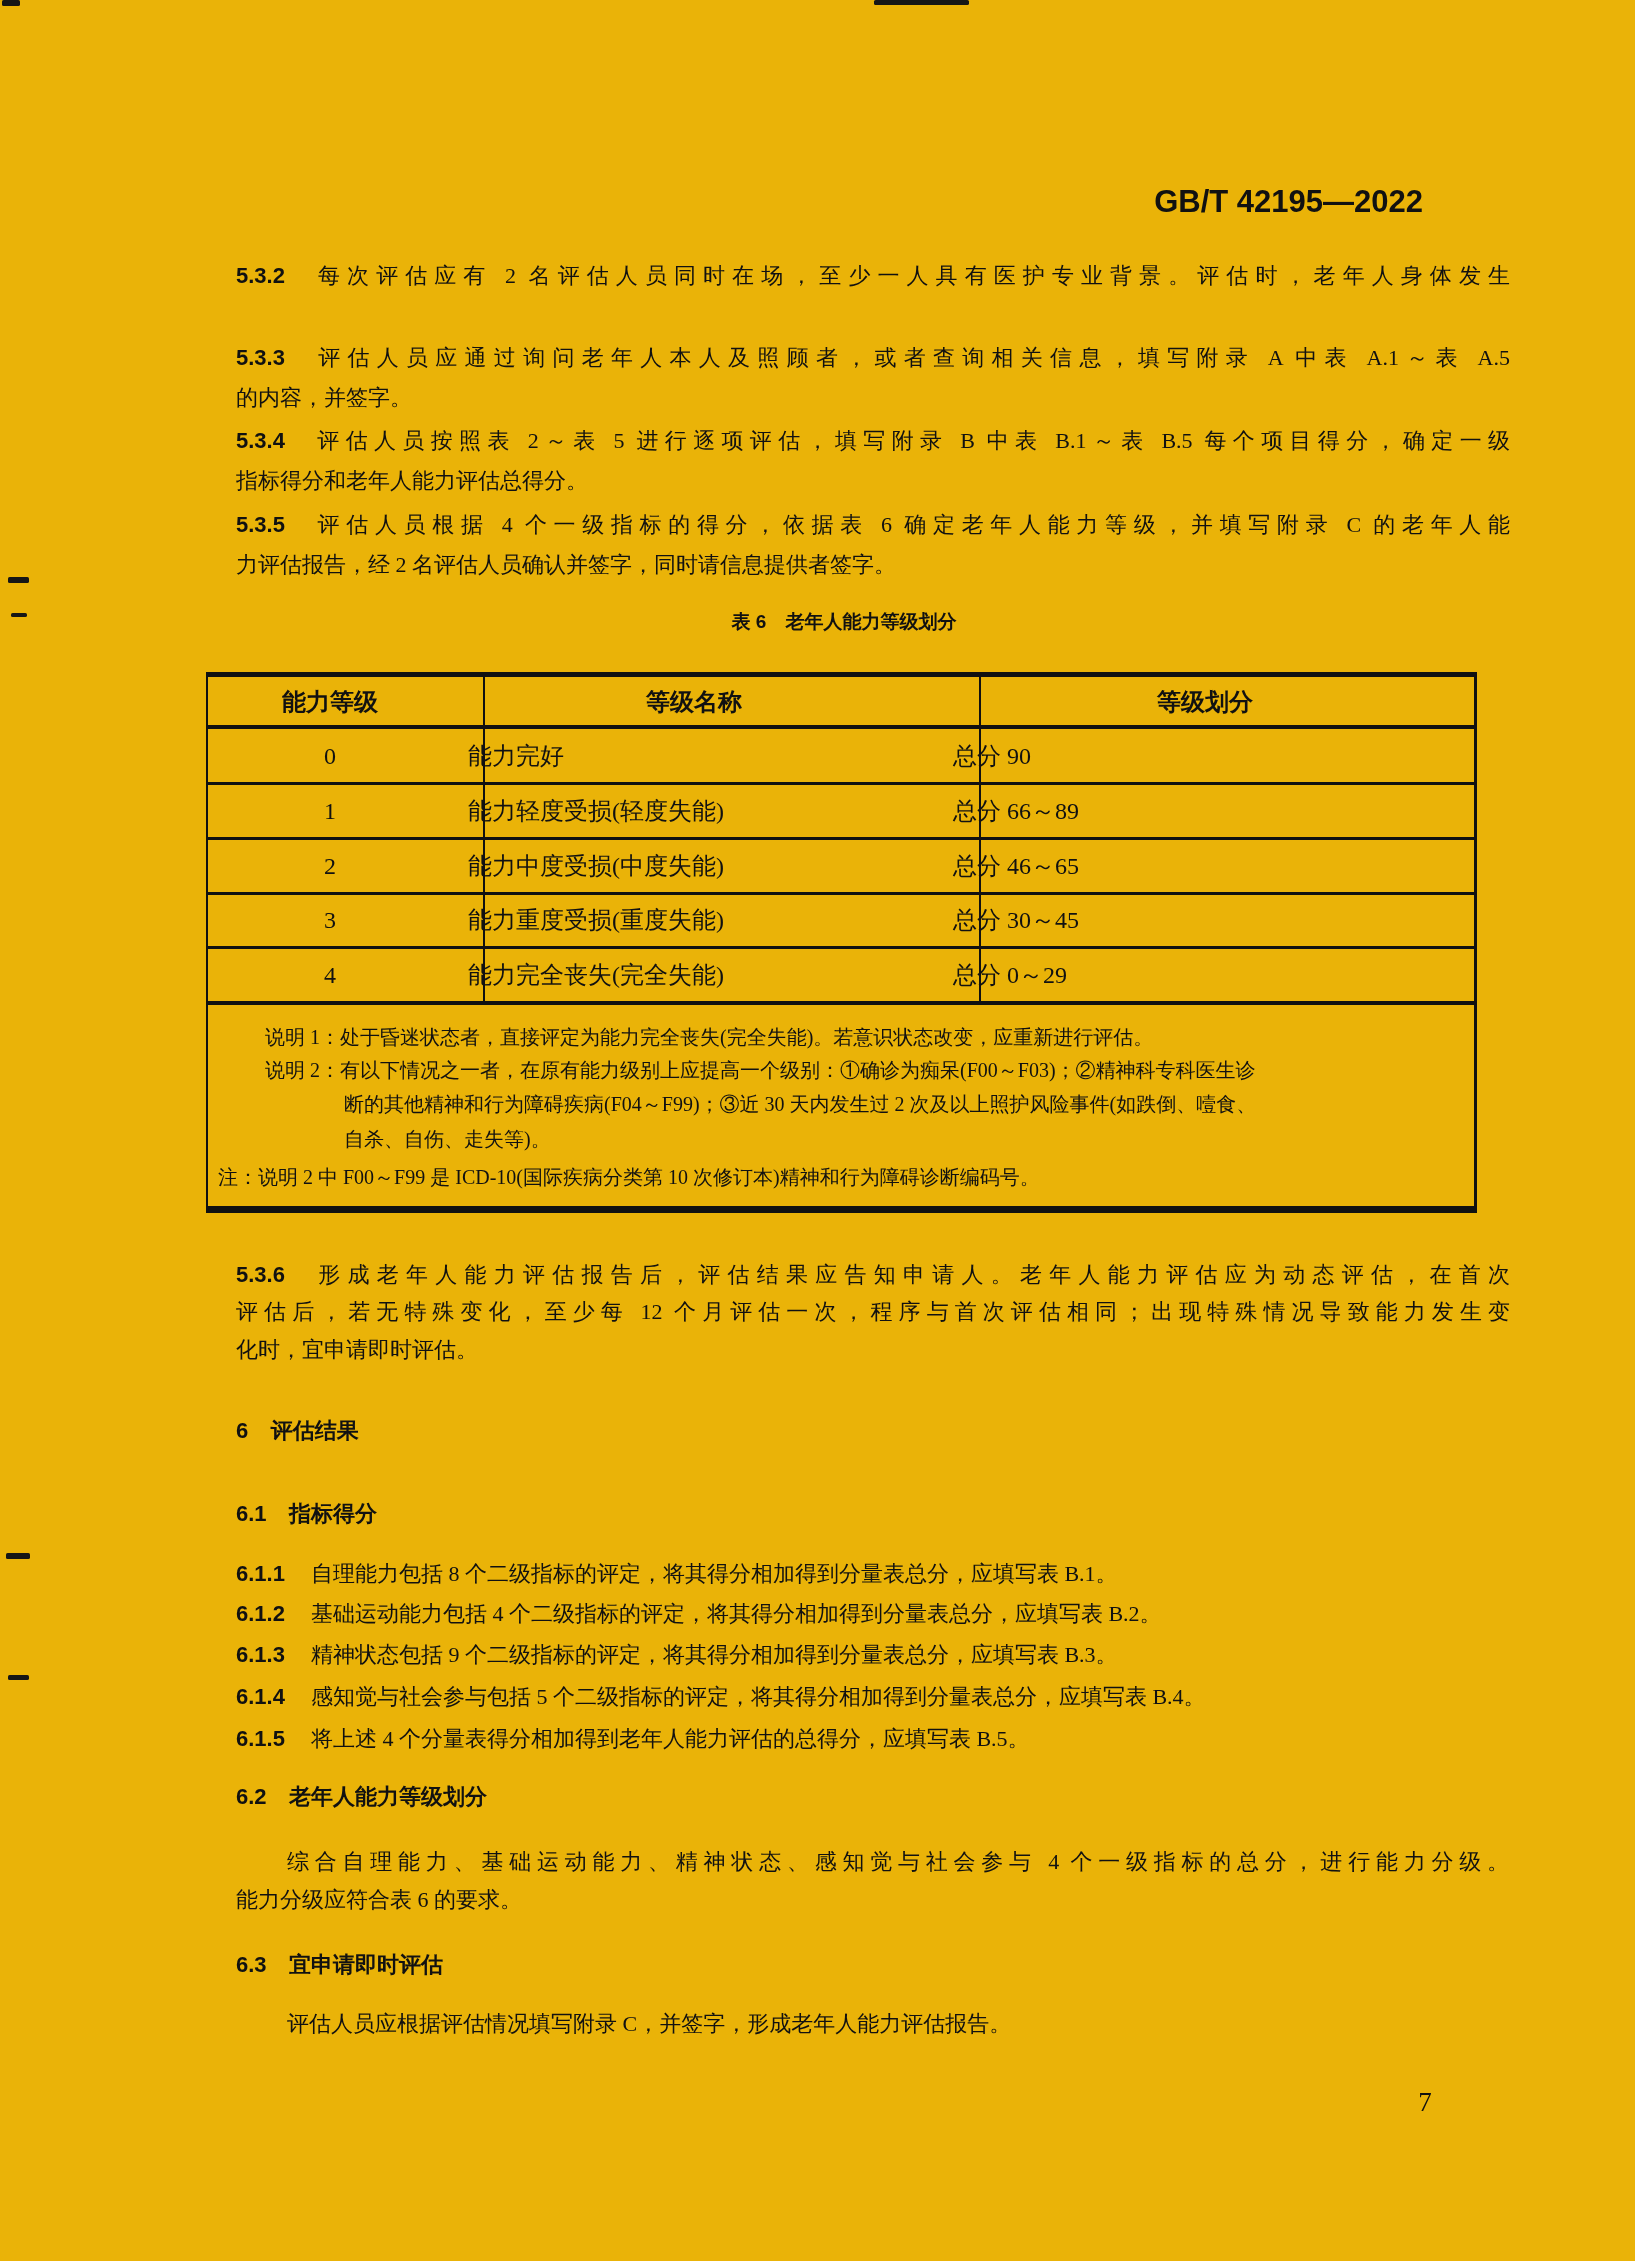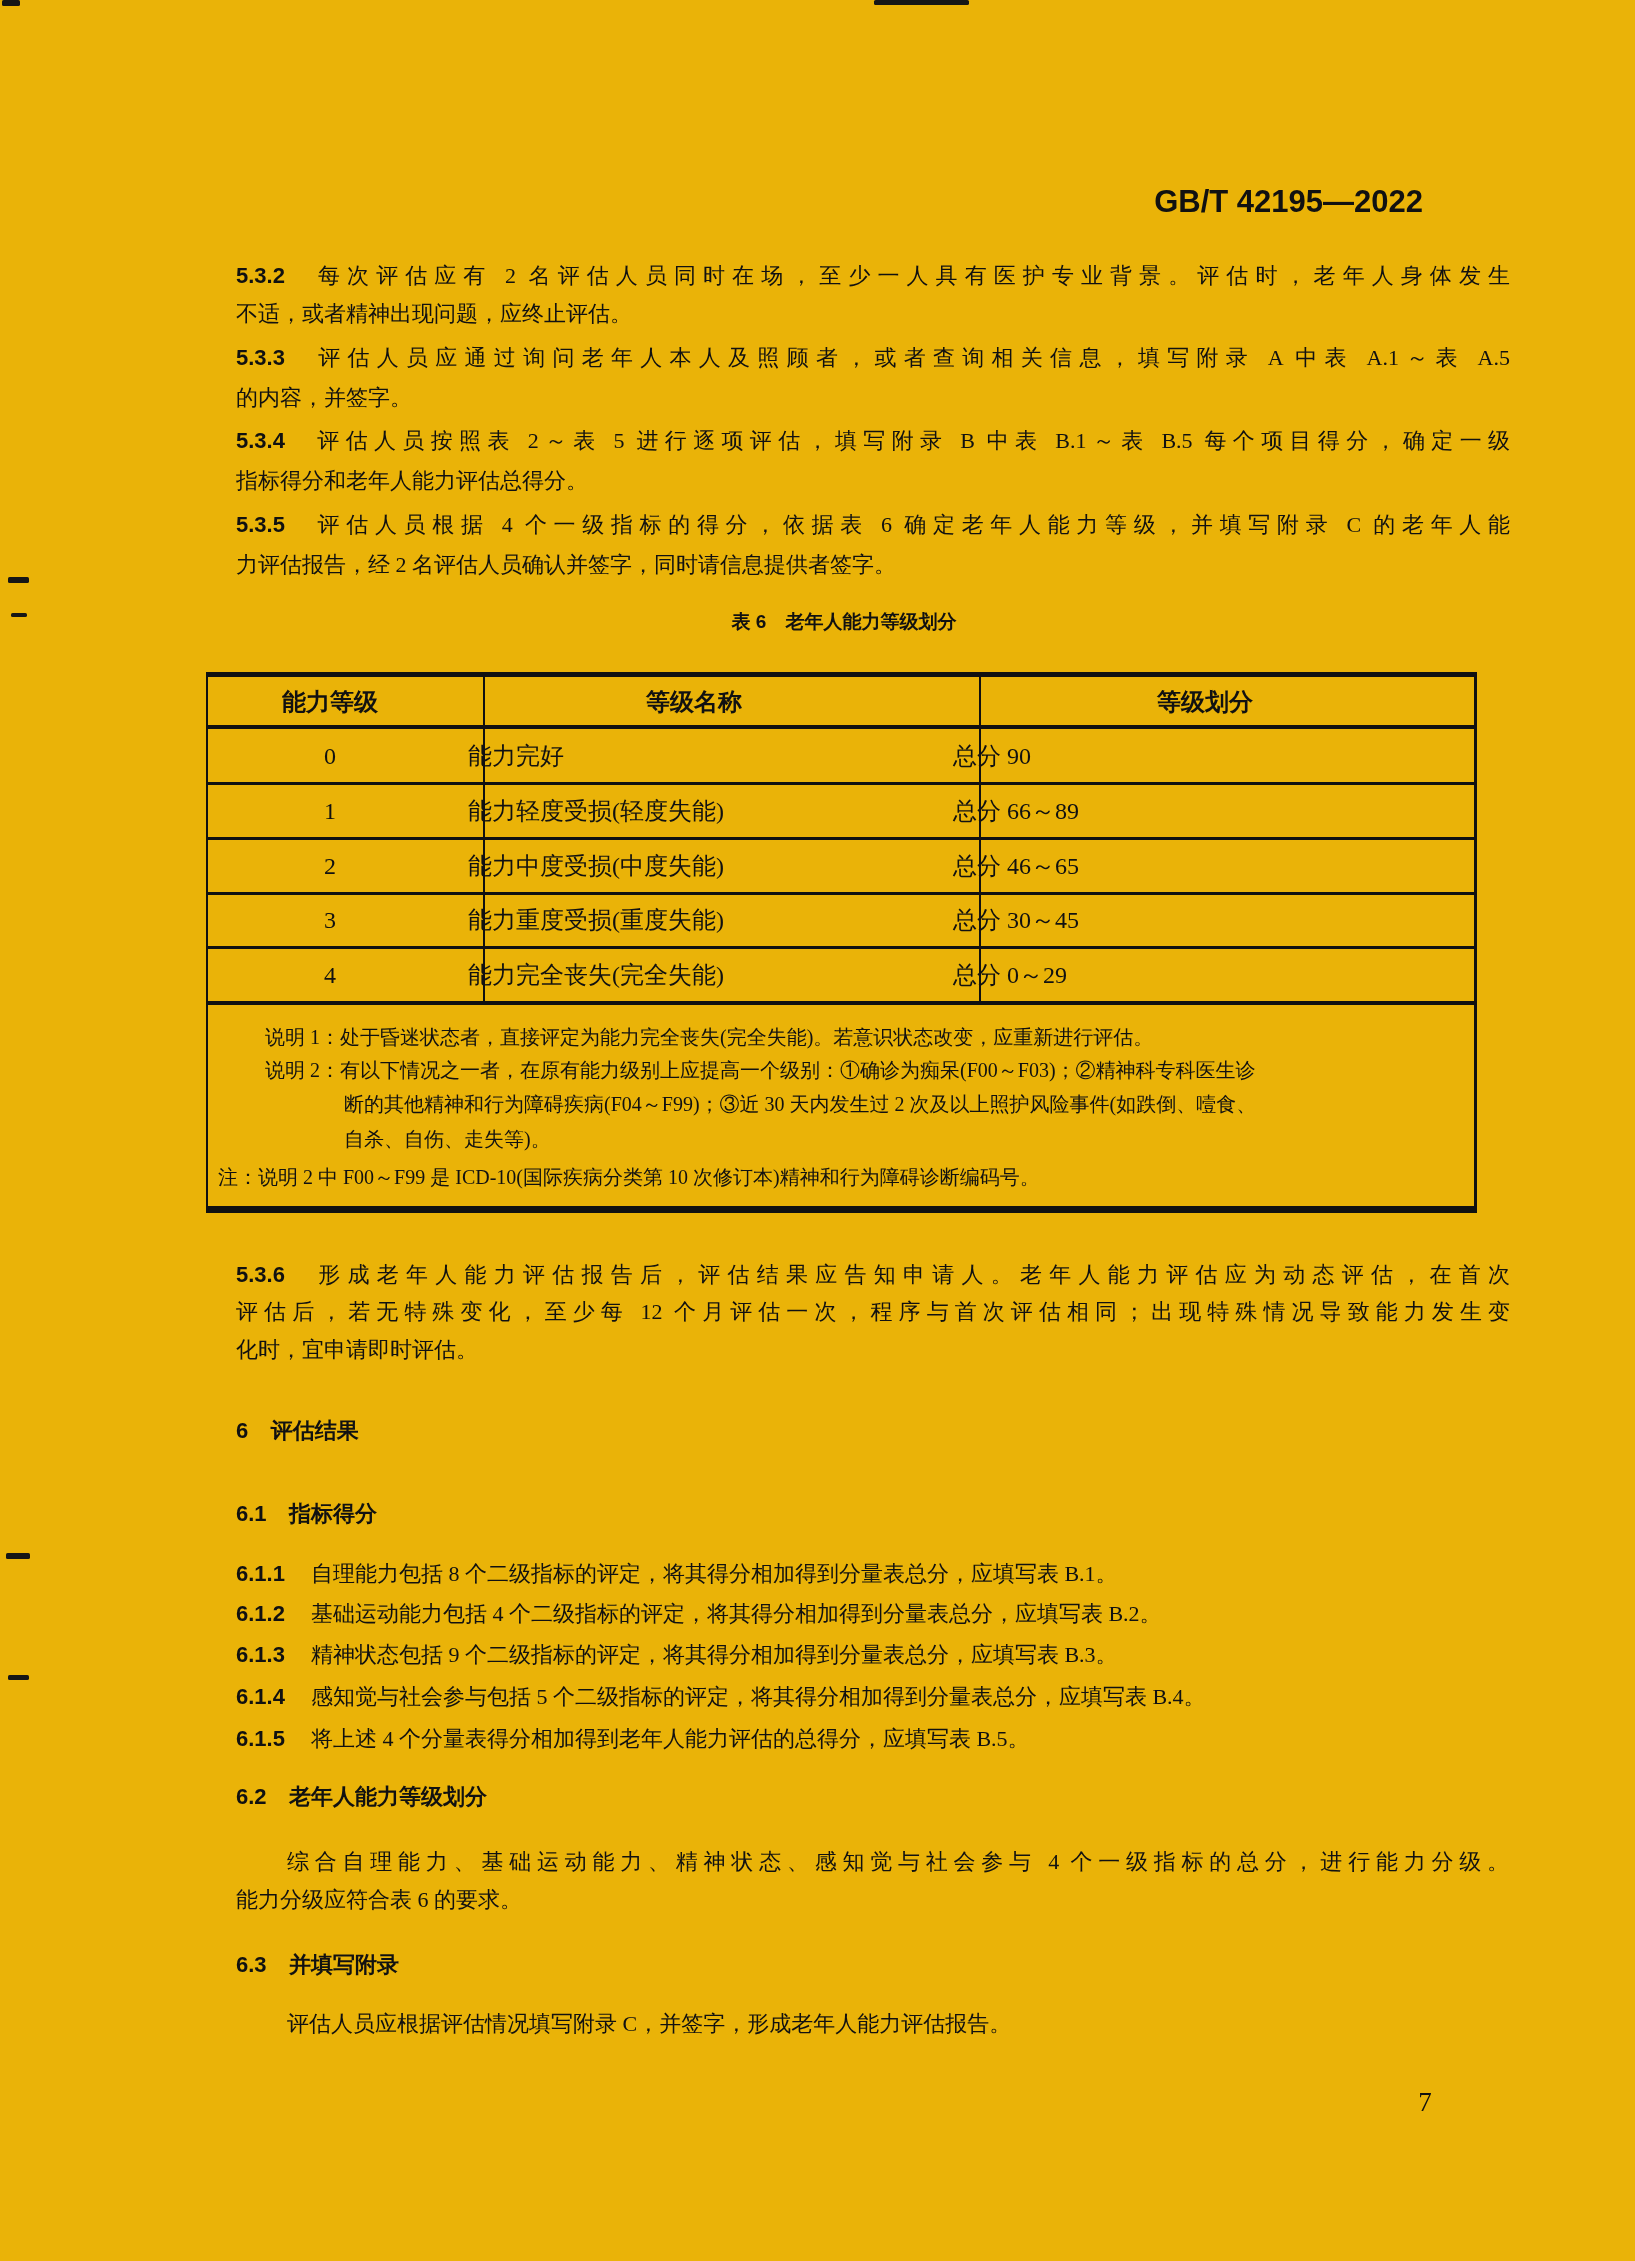--- a/index.html
+++ b/index.html
@@ -83,21 +83,20 @@
   <div class="art" style="left:2.4px;top:0;width:17.7px;height:5.6px"></div>
   <div class="art" style="left:874px;top:0;width:95px;height:4.8px"></div>
   <div class="art" style="left:8px;top:577px;width:21px;height:5.6px"></div>
   <div class="art" style="left:11.3px;top:613px;width:15.3px;height:4px"></div>
   <div class="art" style="left:6.4px;top:1553px;width:24px;height:5.6px"></div>
   <div class="art" style="left:8px;top:1675px;width:21px;height:4.8px"></div>
 
   <div class="std-header">GB/T 42195—2022</div>
 
   <div class="bl fill" style="top:256px"><span class="num">5.3.2</span><span>每次评估应有 2 名评估人员同时在场，至少一人具有医护专业背景。评估时，老年人身体发生</span></div>
-  <div class="bl" style="top:294px">不适，或者精神出现问题，应终止评估。</div>
 
   <div class="bl fill" style="top:338px"><span class="num">5.3.3</span><span>评估人员应通过询问老年人本人及照顾者，或者查询相关信息，填写附录 A 中表 A.1～表 A.5</span></div>
   <div class="bl" style="top:378px">的内容，并签字。</div>
 
   <div class="bl fill" style="top:421px"><span class="num">5.3.4</span><span>评估人员按照表 2～表 5 进行逐项评估，填写附录 B 中表 B.1～表 B.5 每个项目得分，确定一级</span></div>
   <div class="bl" style="top:461px">指标得分和老年人能力评估总得分。</div>
 
   <div class="bl fill" style="top:505px"><span class="num">5.3.5</span><span>评估人员根据 4 个一级指标的得分，依据表 6 确定老年人能力等级，并填写附录 C 的老年人能</span></div>
   <div class="bl" style="top:545px">力评估报告，经 2 名评估人员确认并签字，同时请信息提供者签字。</div>
 
@@ -159,19 +158,19 @@
   <div class="bl" style="top:1554px"><span class="num">6.1.1</span><span>自理能力包括 8 个二级指标的评定，将其得分相加得到分量表总分，应填写表 B.1。</span></div>
   <div class="bl" style="top:1594px"><span class="num">6.1.2</span><span>基础运动能力包括 4 个二级指标的评定，将其得分相加得到分量表总分，应填写表 B.2。</span></div>
   <div class="bl" style="top:1635px"><span class="num">6.1.3</span><span>精神状态包括 9 个二级指标的评定，将其得分相加得到分量表总分，应填写表 B.3。</span></div>
   <div class="bl" style="top:1677px"><span class="num">6.1.4</span><span>感知觉与社会参与包括 5 个二级指标的评定，将其得分相加得到分量表总分，应填写表 B.4。</span></div>
   <div class="bl" style="top:1719px"><span class="num">6.1.5</span><span>将上述 4 个分量表得分相加得到老年人能力评估的总得分，应填写表 B.5。</span></div>
 
   <div class="bl hd" style="top:1777px"><span class="num">6.2</span><span>老年人能力等级划分</span></div>
   <div class="bl fill indent" style="top:1842px">综合自理能力、基础运动能力、精神状态、感知觉与社会参与 4 个一级指标的总分，进行能力分级。</div>
   <div class="bl" style="top:1880px">能力分级应符合表 6 的要求。</div>
 
-  <div class="bl hd" style="top:1945px"><span class="num">6.3</span><span>并填写附录</span></div>
+  <div class="bl hd" style="top:1945px"><span class="num">6.3</span><span>宜申请即时评估</span></div>
   <div class="bl indent" style="top:2004px">评估人员应根据评估情况填写附录 C，并签字，形成老年人能力评估报告。</div>
 
   <div class="page-num">7</div>
 
 </div>
 
 
 </body></html>

